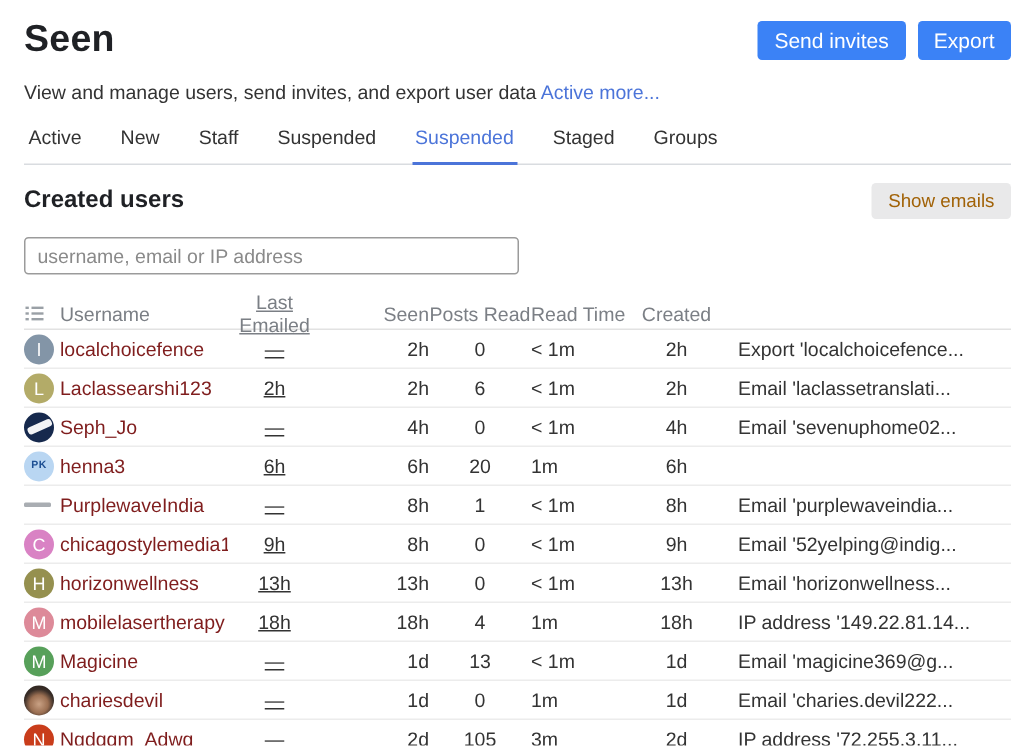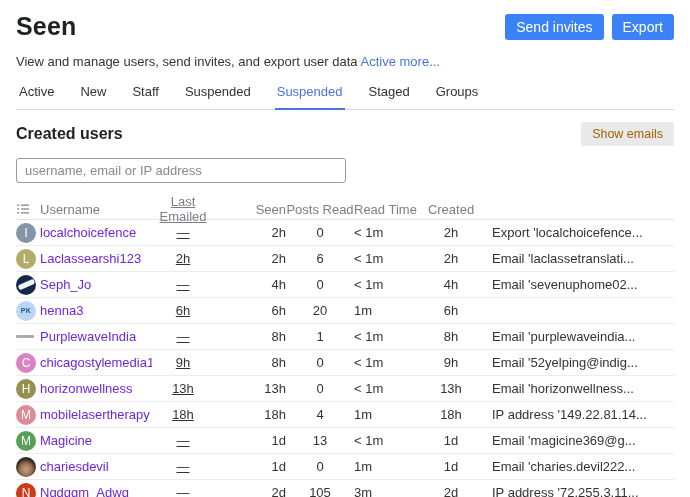--- a/index.html
+++ b/index.html
@@ -58,21 +58,21 @@
   .c-user { width: 112px; flex: 0 0 112px; white-space: nowrap; overflow: hidden; }
   .c-lastmail { width: 62px; flex: 0 0 62px; text-align: center; text-decoration: underline; }
   .c-seen { width: 72px; flex: 0 0 72px; text-align: right; }
   .c-posts { width: 68px; flex: 0 0 68px; text-align: center; }
   .c-read { width: 68px; flex: 0 0 68px; }
   .c-created { width: 58px; flex: 0 0 58px; text-align: center; }
   .c-reason { flex: 1 1 auto; padding-left: 12px; white-space: nowrap; overflow: hidden; }
   .thead .c-lastmail, .thead .c-seen, .thead .c-posts, .thead .c-read, .thead .c-created { cursor: pointer; }
   .thead .c-user { cursor: pointer; }
 
-  .username-link { color: #6d28d9; text-decoration: none; cursor: pointer; }
+  .username-link { color: #7f1d1d; text-decoration: none; cursor: pointer; }
 
   .avatar {
     width: 20px; height: 20px; border-radius: 50%;
     display: flex; align-items: center; justify-content: center;
     color: #fff; font-size: 12px; line-height: 20px; overflow: hidden;
     position: relative; flex: 0 0 20px;
   }
   .avatar.small-text { font-size: 7px; font-weight: 700; letter-spacing: .3px; }
   .avatar .diag { width: 17px; height: 5px; background: #f2f3f5; border-radius: 2px; transform: rotate(-24deg); }
   .avatar-dash { width: 18px; height: 3px; background: #a9adb2; border-radius: 1px; }

